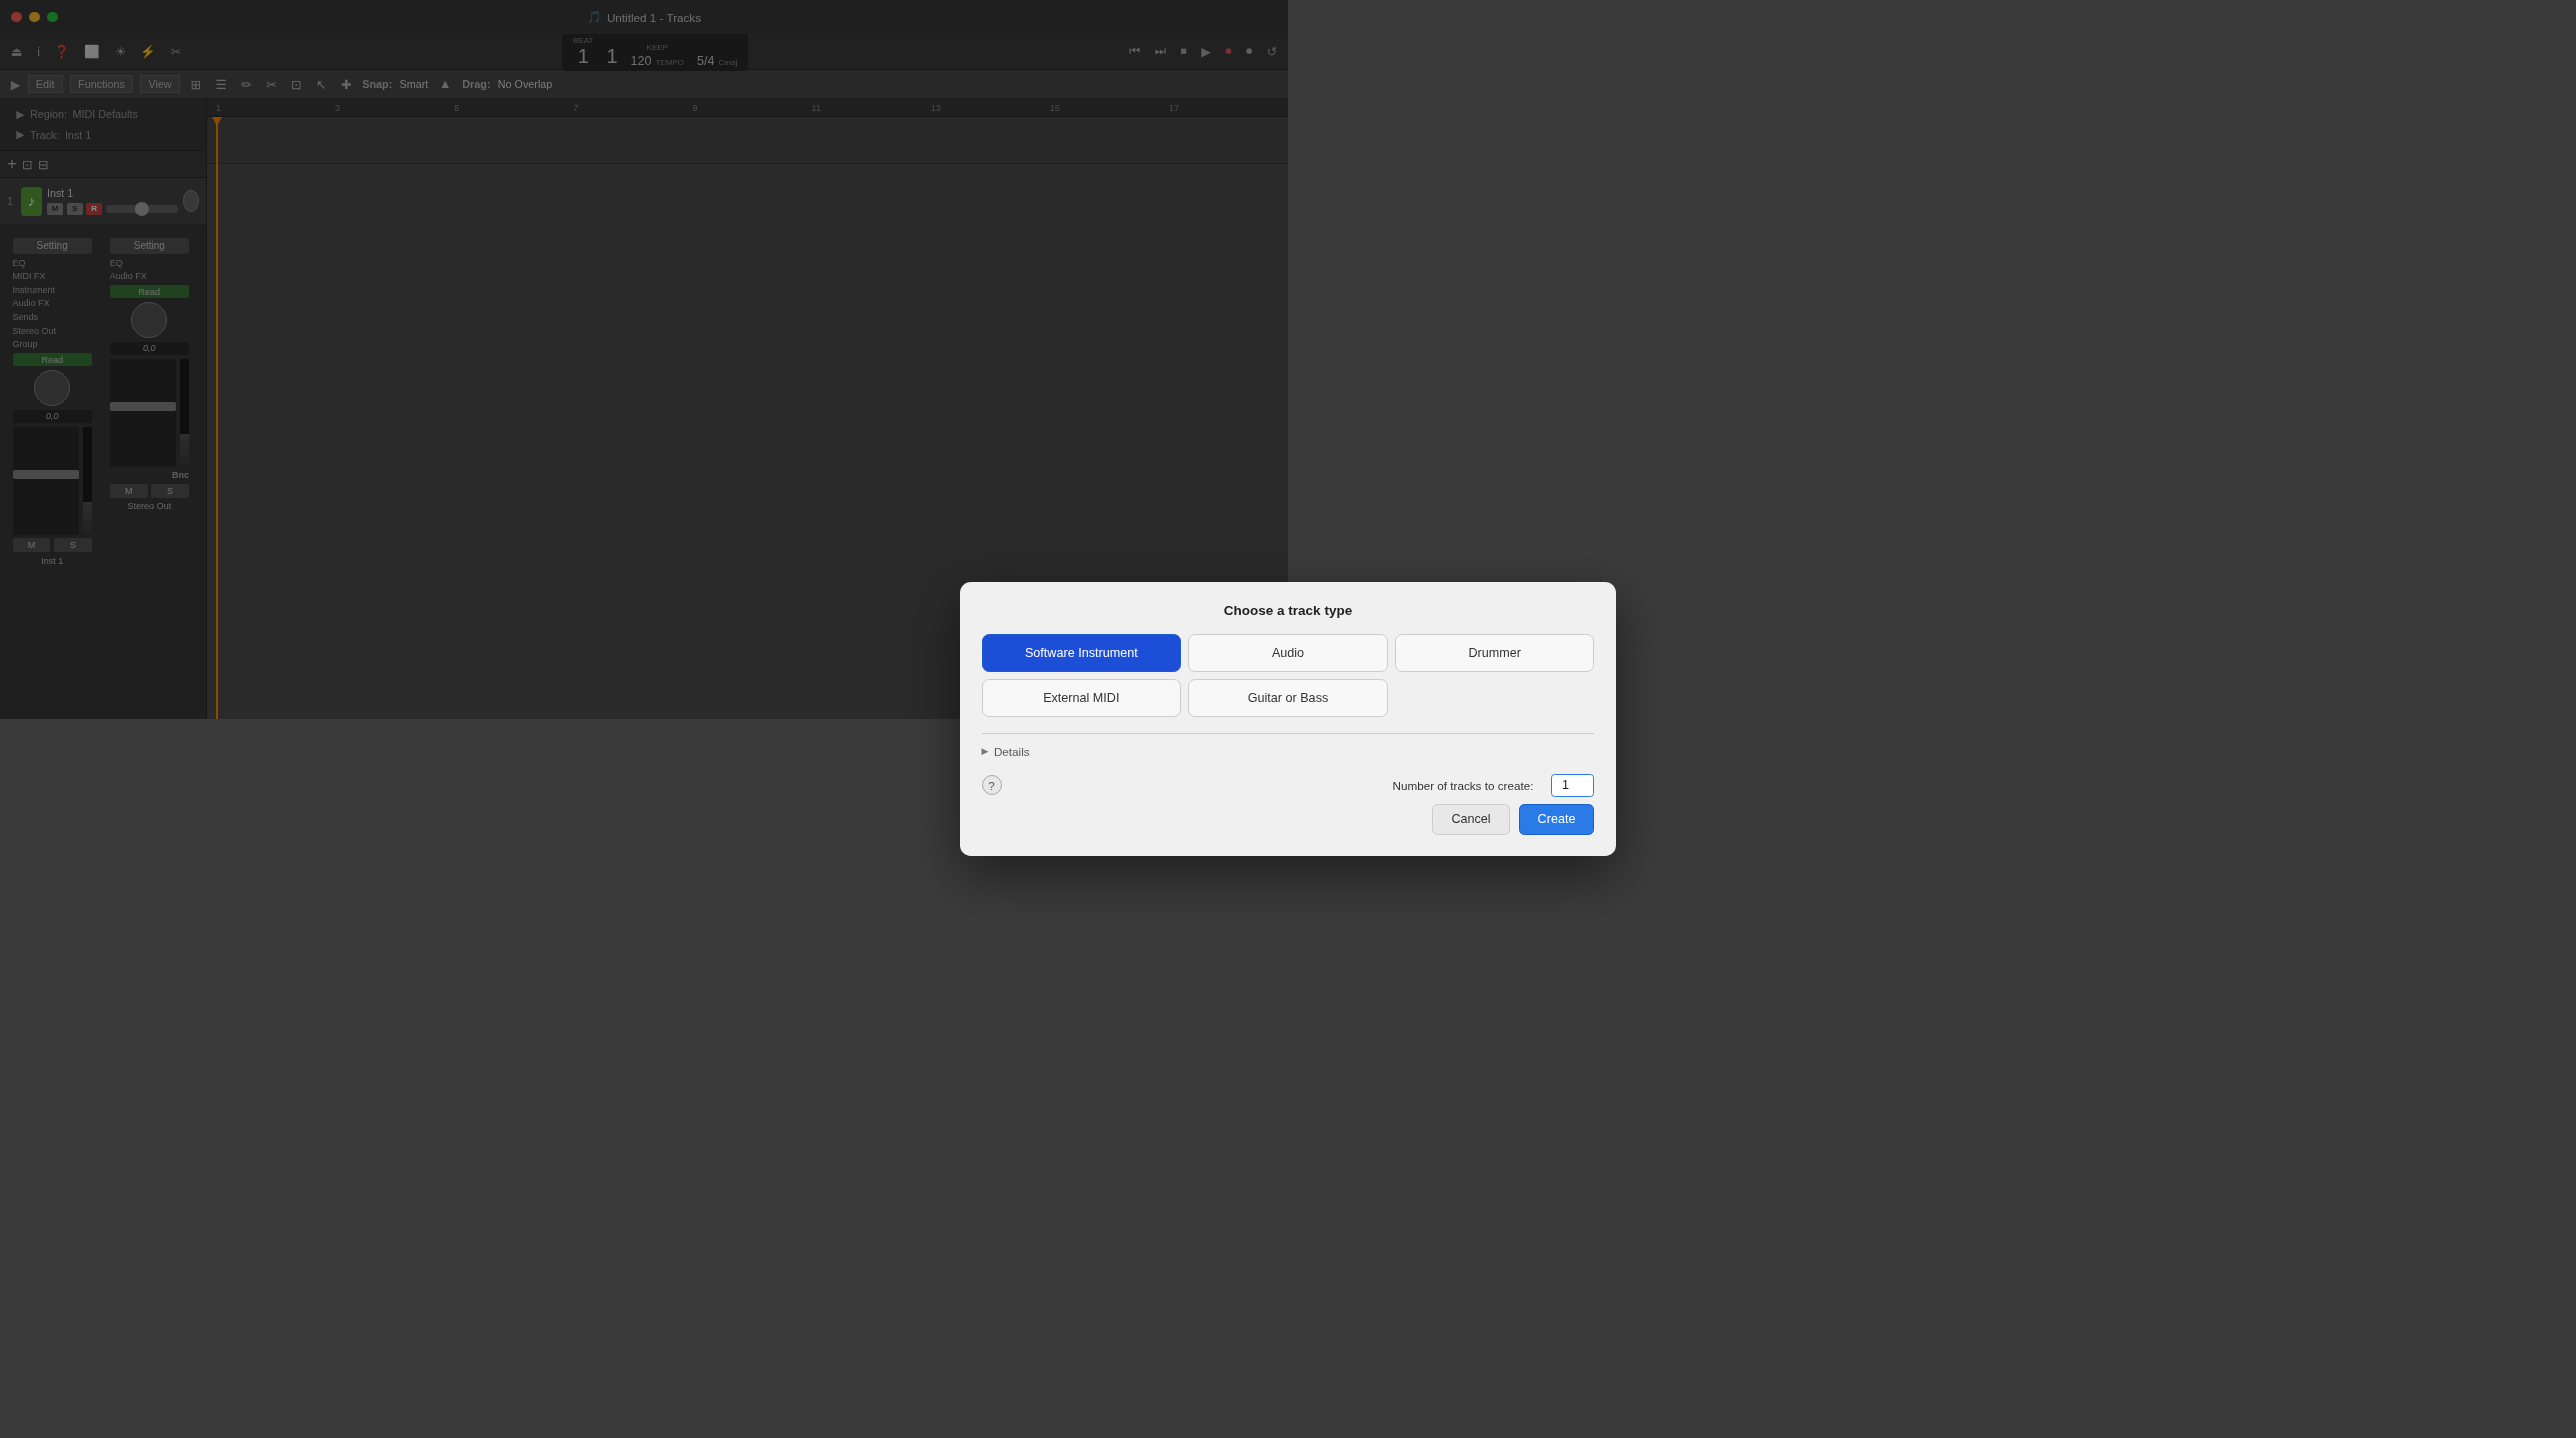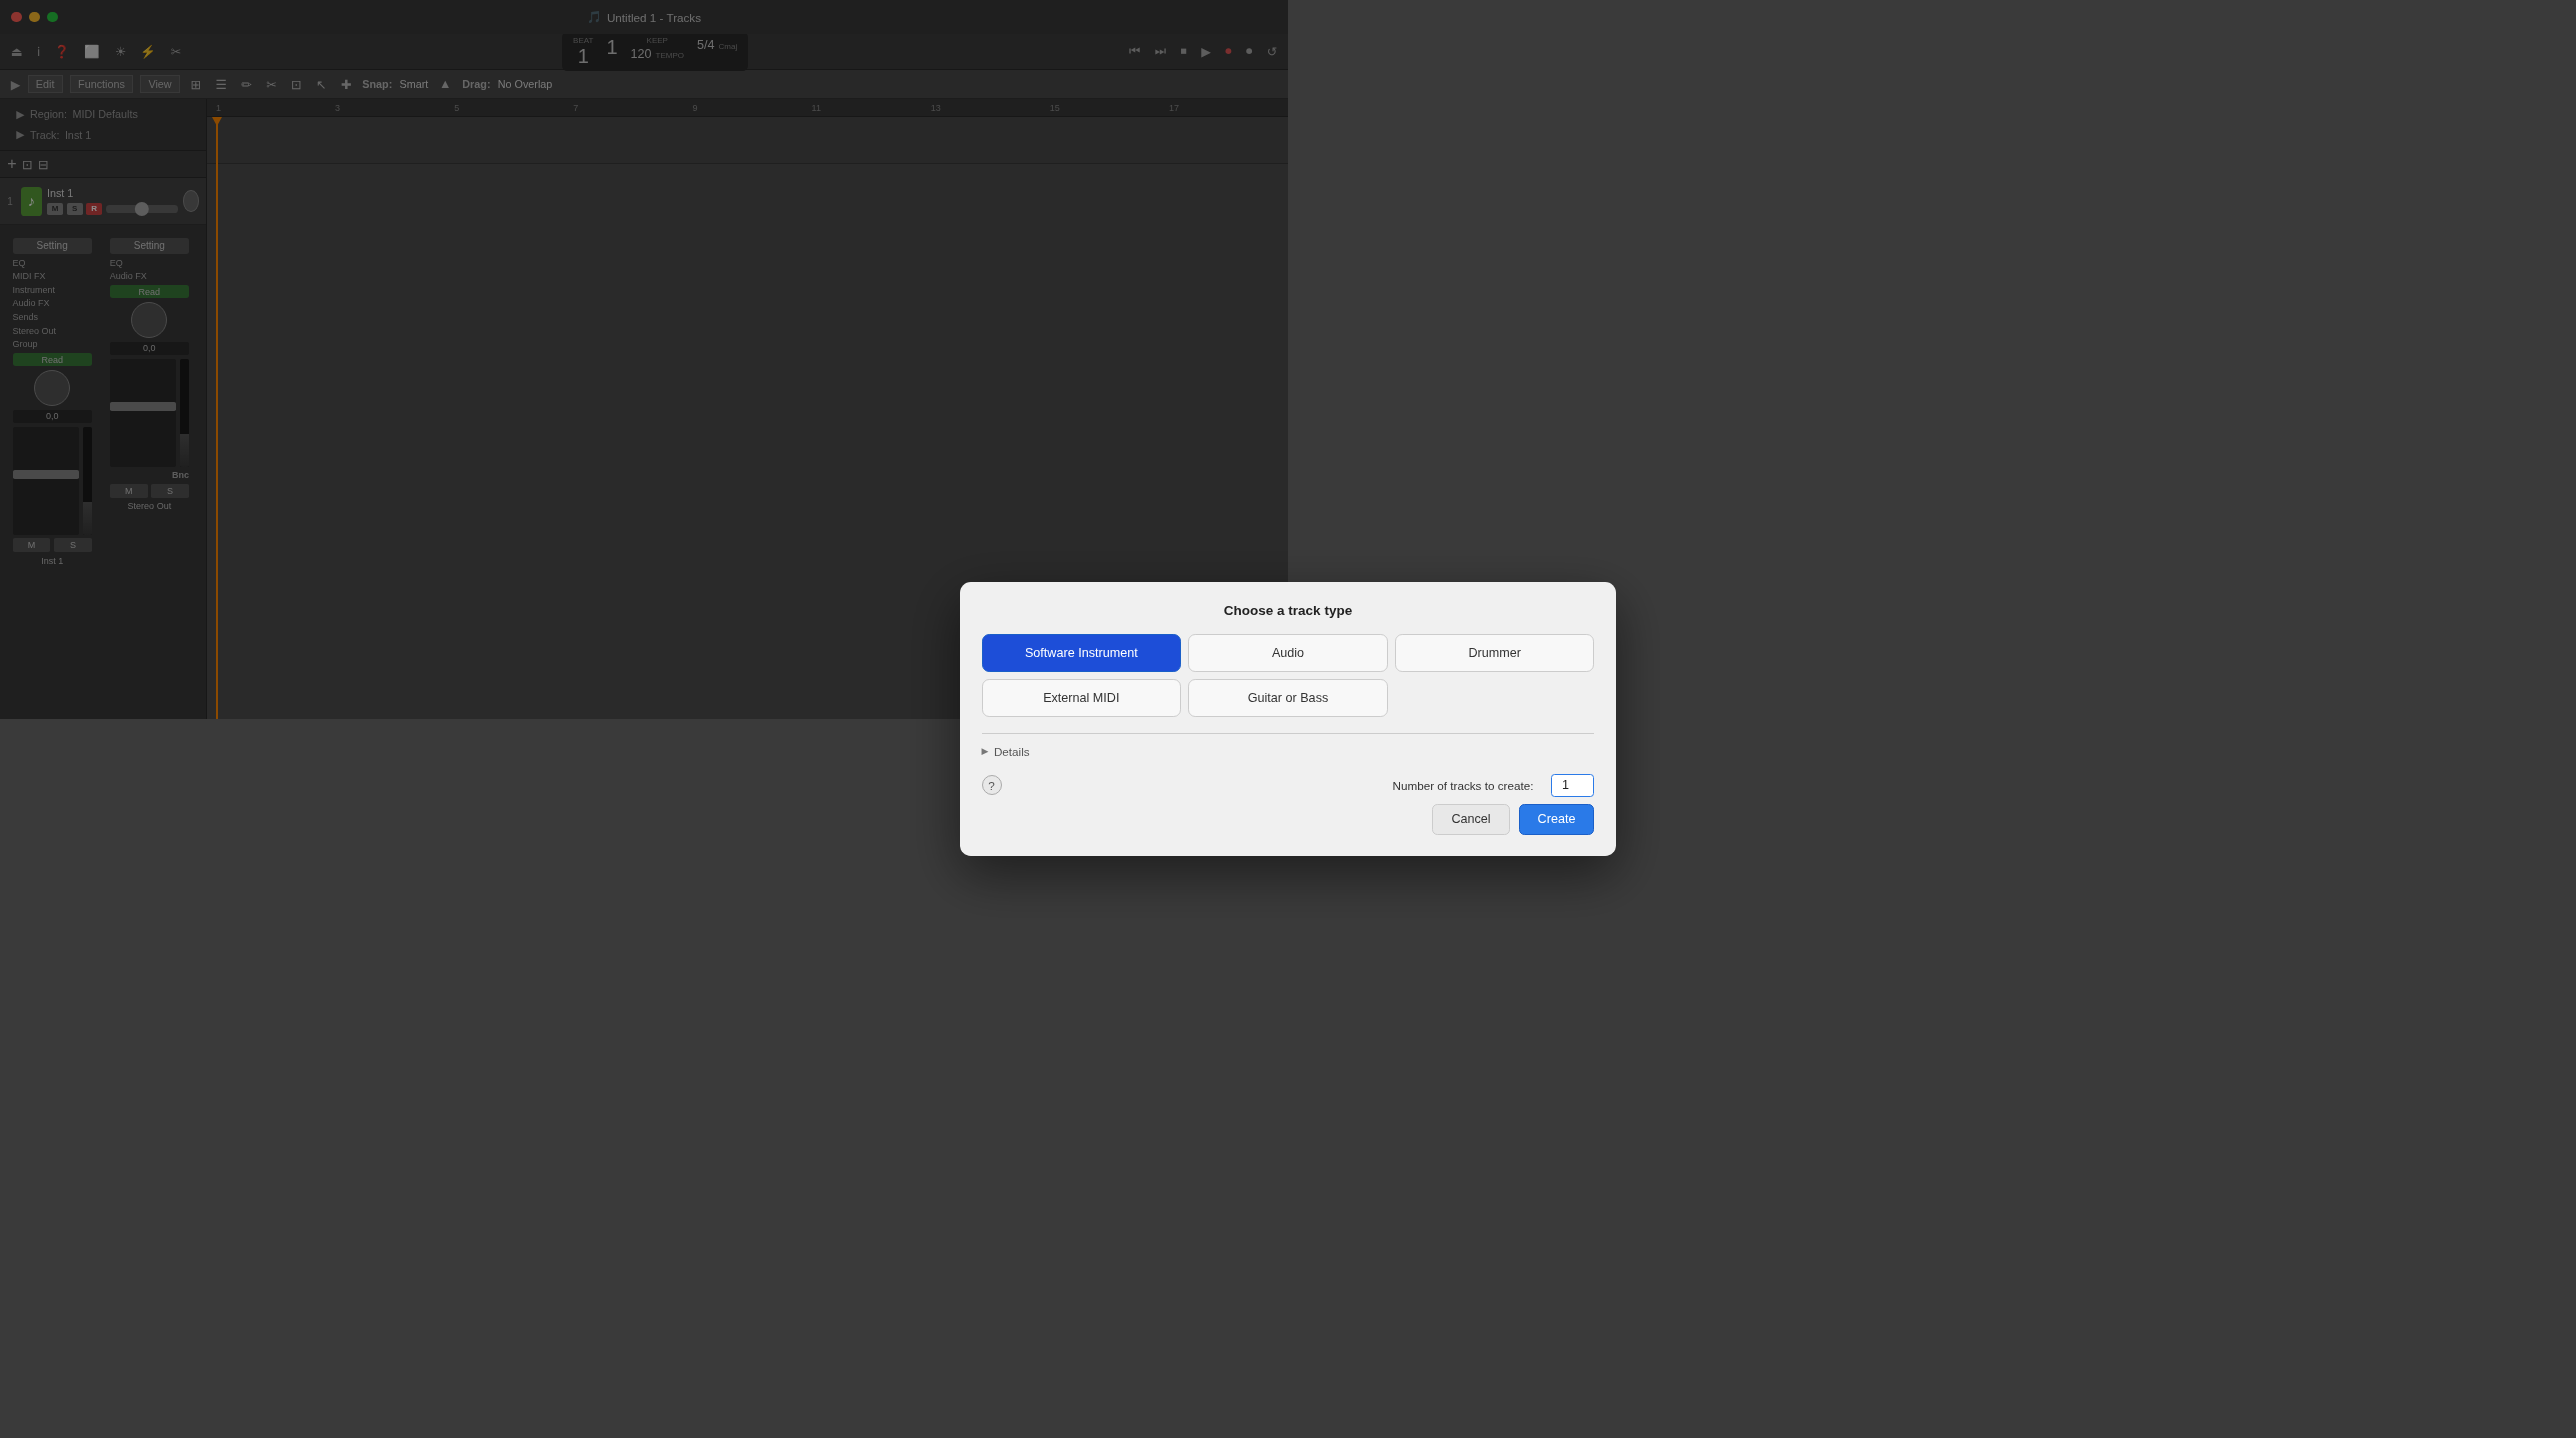--- a/index.html
+++ b/index.html
@@ -58,21 +58,21 @@
     }
     .toolbar-icon {
       color: #aaa;
       font-size: 12.6px;
       cursor: pointer;
     }
     .transport-display {
       background: #2a2a2a;
       border-radius: 5.4px;
       display: flex;
-      align-items: flex-start;
+      align-items: flex-end;
       padding: 3.6px 10.8px;
       gap: 13px;
       margin: 0 auto;
     }
     .transport-big {
       color: #c8c8c8;
       font-size: 20px;
       font-weight: 300;
     }
     .transport-label {
@@ -278,20 +278,21 @@
       margin: 0 auto;
       border: 1.8px solid #888;
     }
     .mc-val {
       text-align: center;
       color: #bbb;
       font-size: 9px;
       background: #2a2a2a;
       border-radius: 1.8px;
       padding: 1.8px;
+      font-style: italic;
     }
     .mc-fader-container {
       display: flex;
       gap: 3.6px;
       align-items: flex-end;
       height: 108px;
     }
     .mc-fader {
       width: 14.4px;
       background: #2a2a2a;

